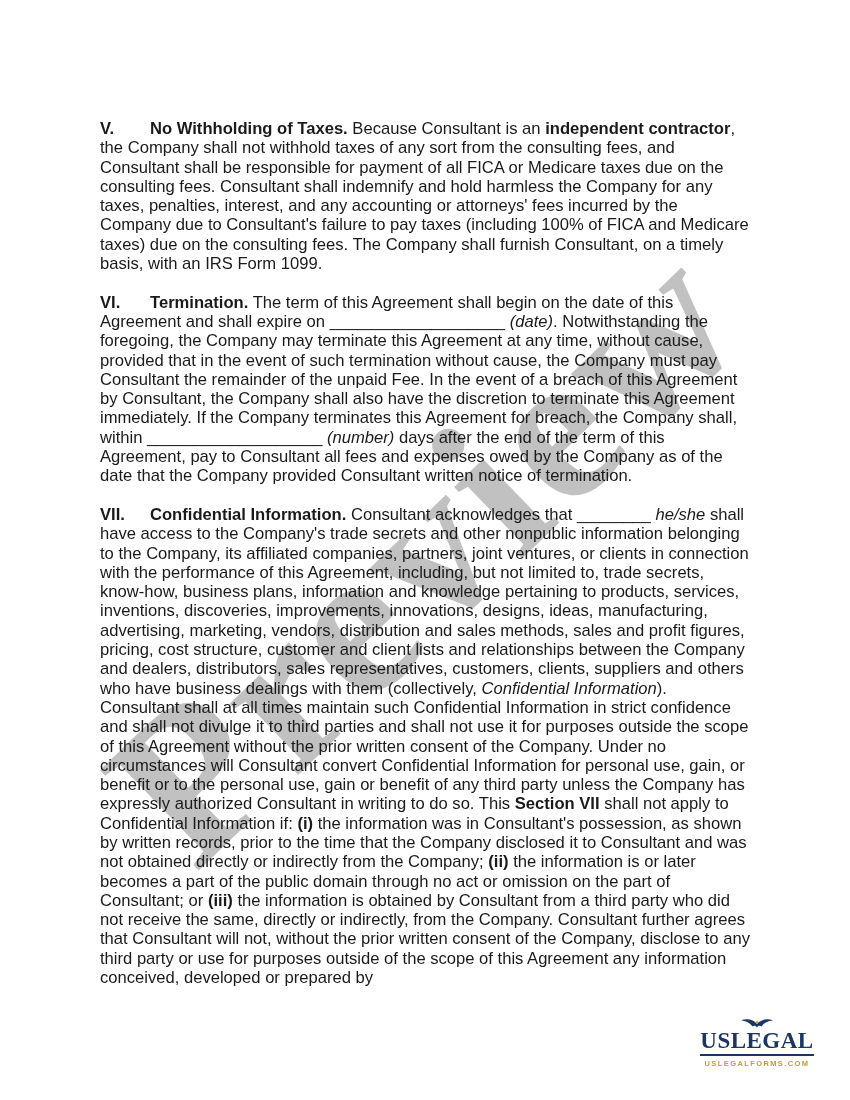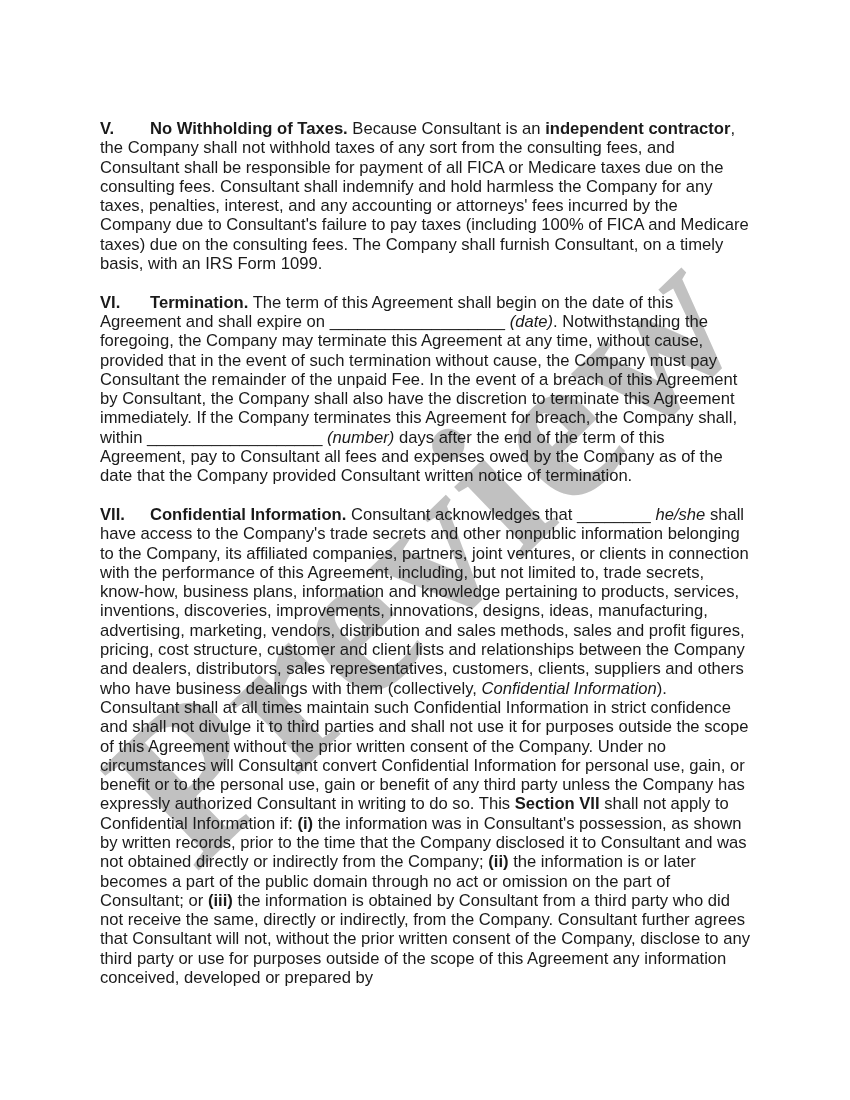--- a/index.html
+++ b/index.html
@@ -93,14 +93,25 @@
 <div class="page">
 
   <div class="watermark">Preview</div>
 
   <div class="content">
       <p class="para"><span class="num">V.</span><span class="b">No Withholding of Taxes.</span><span> Because Consultant is an </span><span class="b">independent contractor</span><span>, the Company shall not withhold taxes of any sort from the consulting fees, and Consultant shall be responsible for payment of all FICA or Medicare taxes due on the consulting fees. Consultant shall indemnify and hold harmless the Company for any taxes, penalties, interest, and any accounting or attorneys' fees incurred by the Company due to Consultant's failure to pay taxes (including 100% of FICA and Medicare taxes) due on the consulting fees. The Company shall furnish Consultant, on a timely basis, with an IRS Form 1099.</span></p>
       <p class="para"><span class="num">VI.</span><span class="b">Termination.</span><span> The term of this Agreement shall begin on the date of this Agreement and shall expire on </span><span>___________________</span><span> </span><span class="i">(date)</span><span>. Notwithstanding the foregoing, the Company may terminate this Agreement at any time, without cause, provided that in the event of such termination without cause, the Company must pay Consultant the remainder of the unpaid Fee. In the event of a breach of this Agreement by Consultant, the Company shall also have the discretion to terminate this Agreement immediately. If the Company terminates this Agreement for breach, the Company shall, within </span><span>___________________</span><span> </span><span class="i">(number)</span><span> days after the end of the term of this Agreement, pay to Consultant all fees and expenses owed by the Company as of the date that the Company provided Consultant written notice of termination.</span></p>
       <p class="para"><span class="num">VII.</span><span class="b">Confidential Information.</span><span> Consultant acknowledges that </span><span>________</span><span> </span><span class="i">he/she</span><span> shall have access to the Company's trade secrets and other nonpublic information belonging to the Company, its affiliated companies, partners, joint ventures, or clients in connection with the performance of this Agreement, including, but not limited to, trade secrets, know-how, business plans, information and knowledge pertaining to products, services, inventions, discoveries, improvements, innovations, designs, ideas, manufacturing, advertising, marketing, vendors, distribution and sales methods, sales and profit figures, pricing, cost structure, customer and client lists and relationships between the Company and dealers, distributors, sales representatives, customers, clients, suppliers and others who have business dealings with them (collectively, </span><span class="i">Confidential Information</span><span>). Consultant shall at all times maintain such Confidential Information in strict confidence and shall not divulge it to third parties and shall not use it for purposes outside the scope of this Agreement without the prior written consent of the Company. Under no circumstances will Consultant convert Confidential Information for personal use, gain, or benefit or to the personal use, gain or benefit of any third party unless the Company has expressly authorized Consultant in writing to do so. This </span><span class="b">Section VII</span><span> shall not apply to Confidential Information if: </span><span class="b">(i)</span><span> the information was in Consultant's possession, as shown by written records, prior to the time that the Company disclosed it to Consultant and was not obtained directly or indirectly from the Company; </span><span class="b">(ii)</span><span> the information is or later becomes a part of the public domain through no act or omission on the part of Consultant; or </span><span class="b">(iii)</span><span> the information is obtained by Consultant from a third party who did not receive the same, directly or indirectly, from the Company. Consultant further agrees that Consultant will not, without the prior written consent of the Company, disclose to any third party or use for purposes outside of the scope of this Agreement any information conceived, developed or prepared by</span></p>
     </div>
 
+  <div class="brand">
+    <div class="brand-eagle-wrap">
+      <svg width="34" height="11" viewBox="0 0 34 11" aria-hidden="true">
+        <path d="M17 6 C14 2 8 0 1 2.2 C7 3.2 10 5 12.5 8.4 C14 7.2 16 7.4 17 9.4 C18 7.4 20 7.2 21.5 8.4 C24 5 27 3.2 33 2.2 C26 0 20 2 17 6 Z" fill="#1c3664"></path>
+        <circle cx="17" cy="4.6" r="1.3" fill="#c59a3d"></circle>
+      </svg>
+    </div>
+    <div class="brand-word">USLEGAL</div>
+    <div class="brand-rule"></div>
+    <div class="brand-site">USLEGALFORMS.COM</div>
+  </div>
 
 </div>
 
 </body></html>

